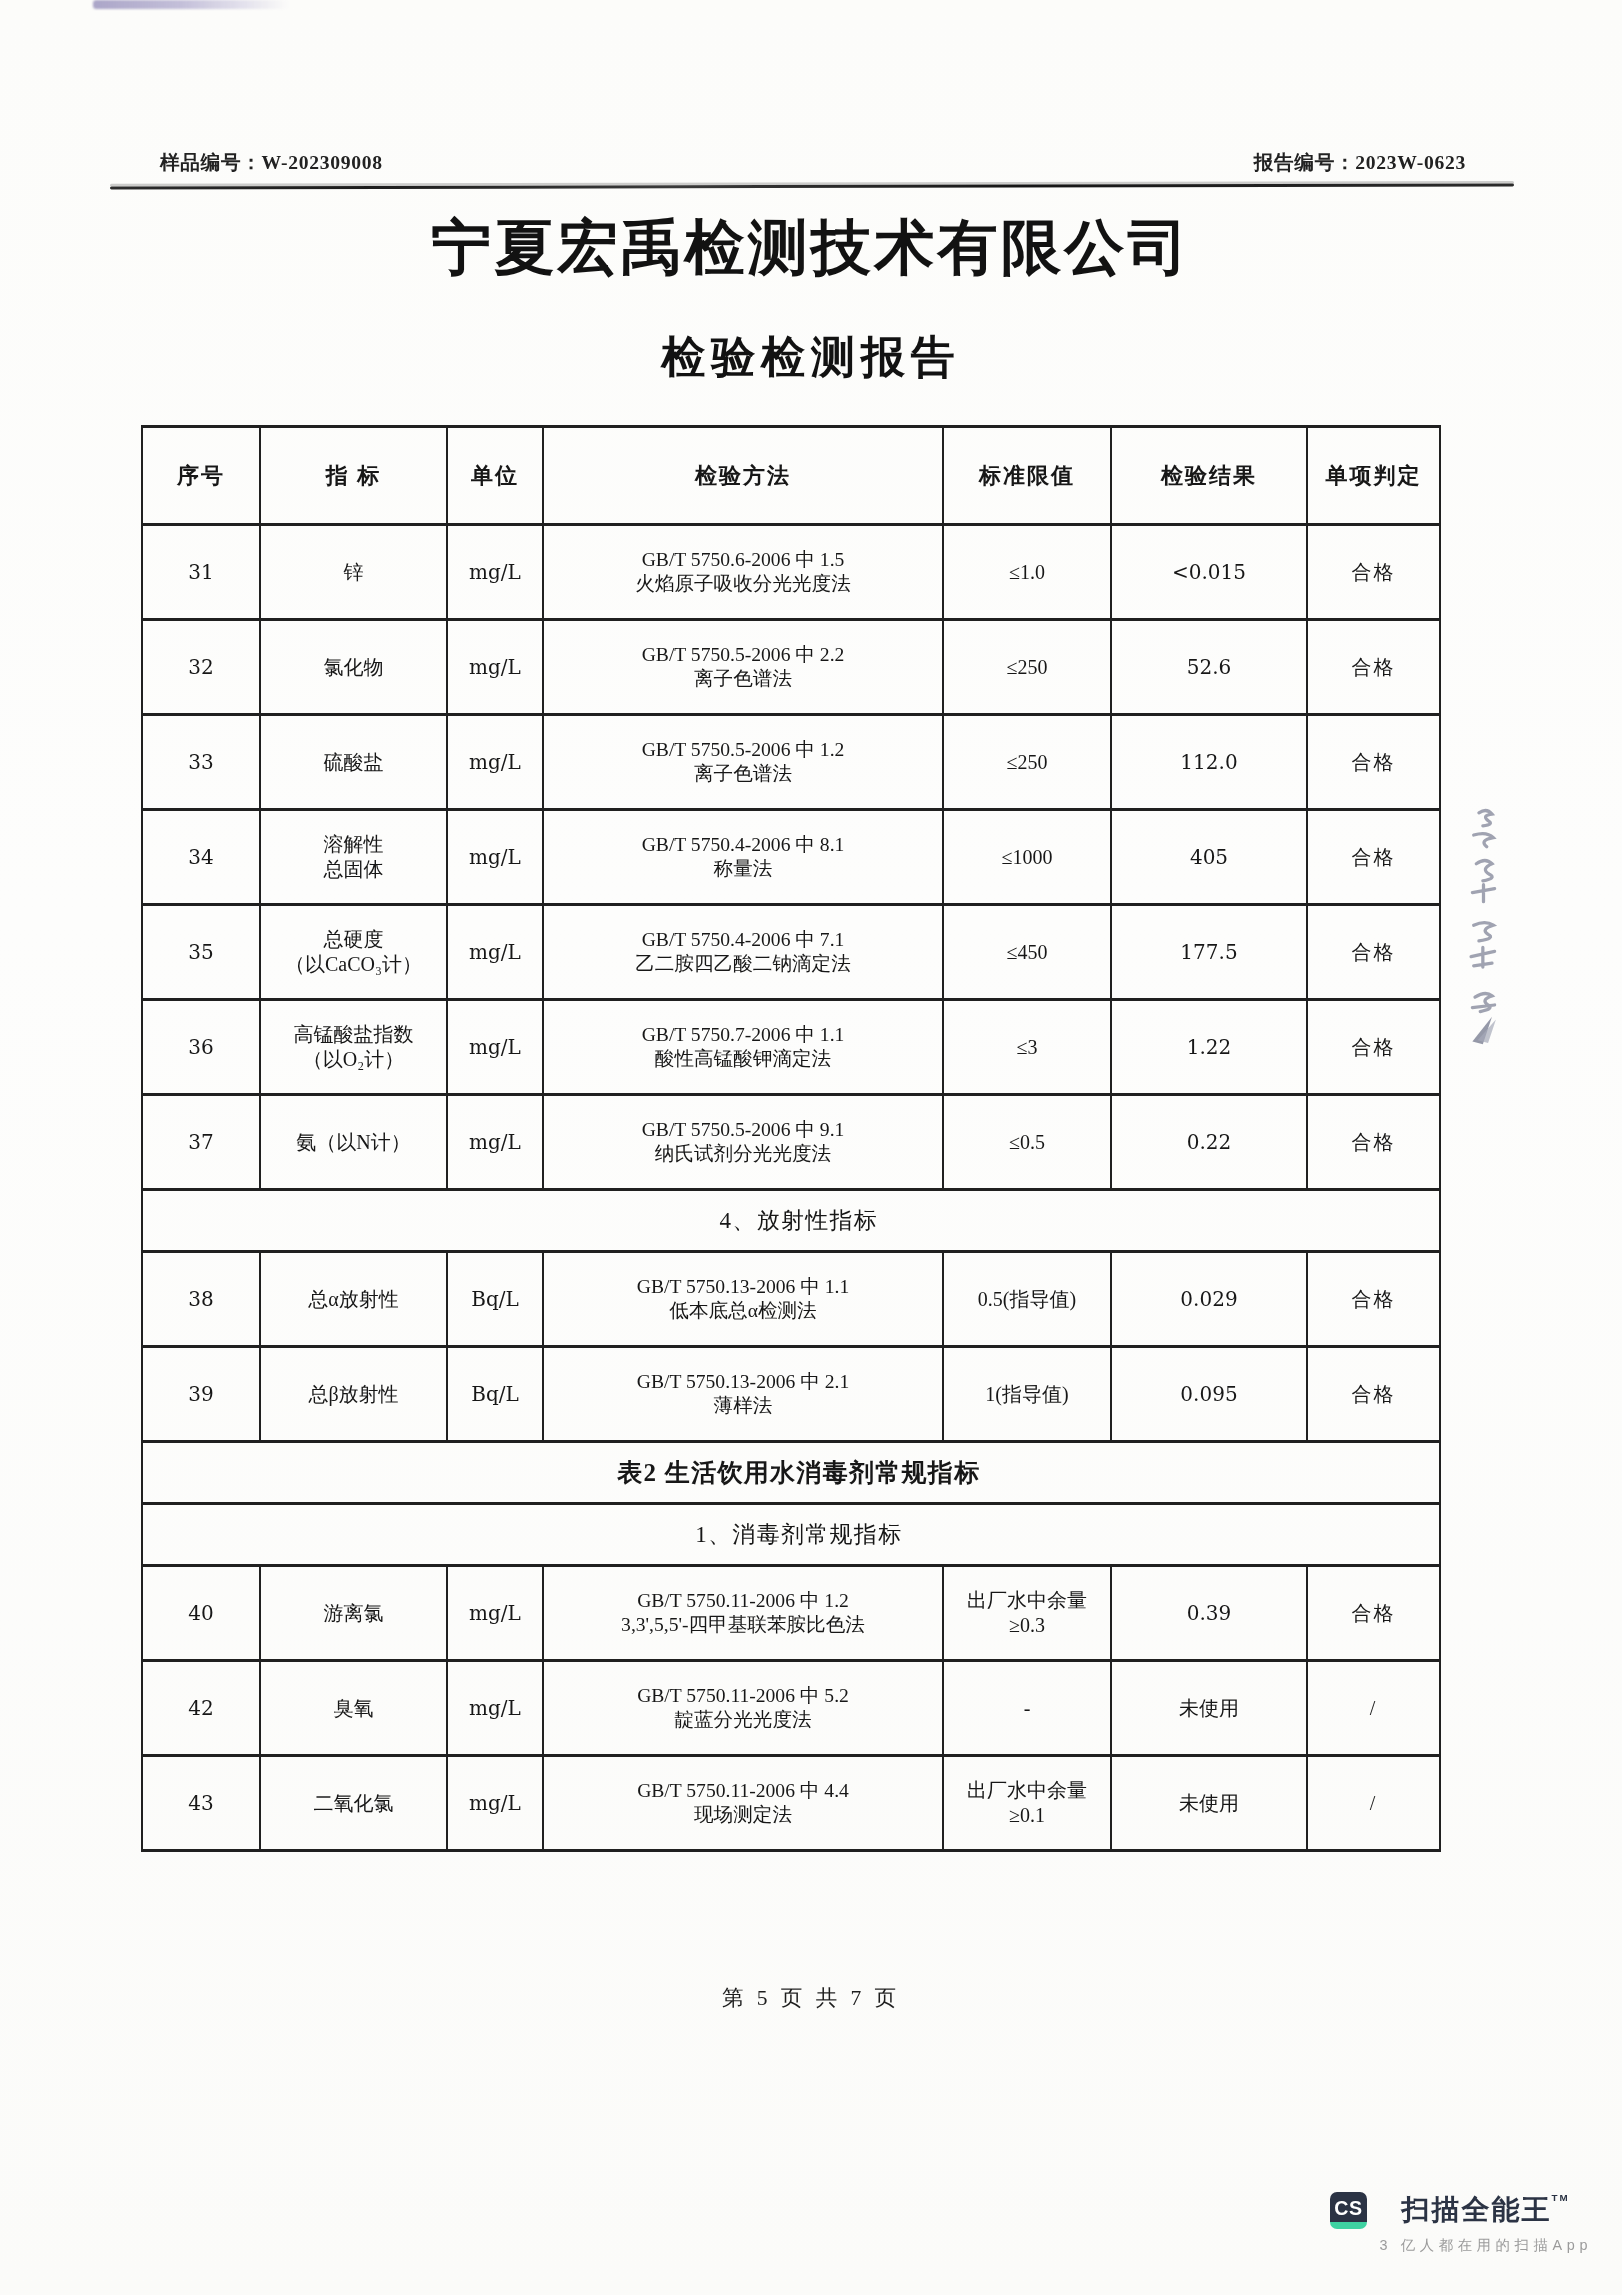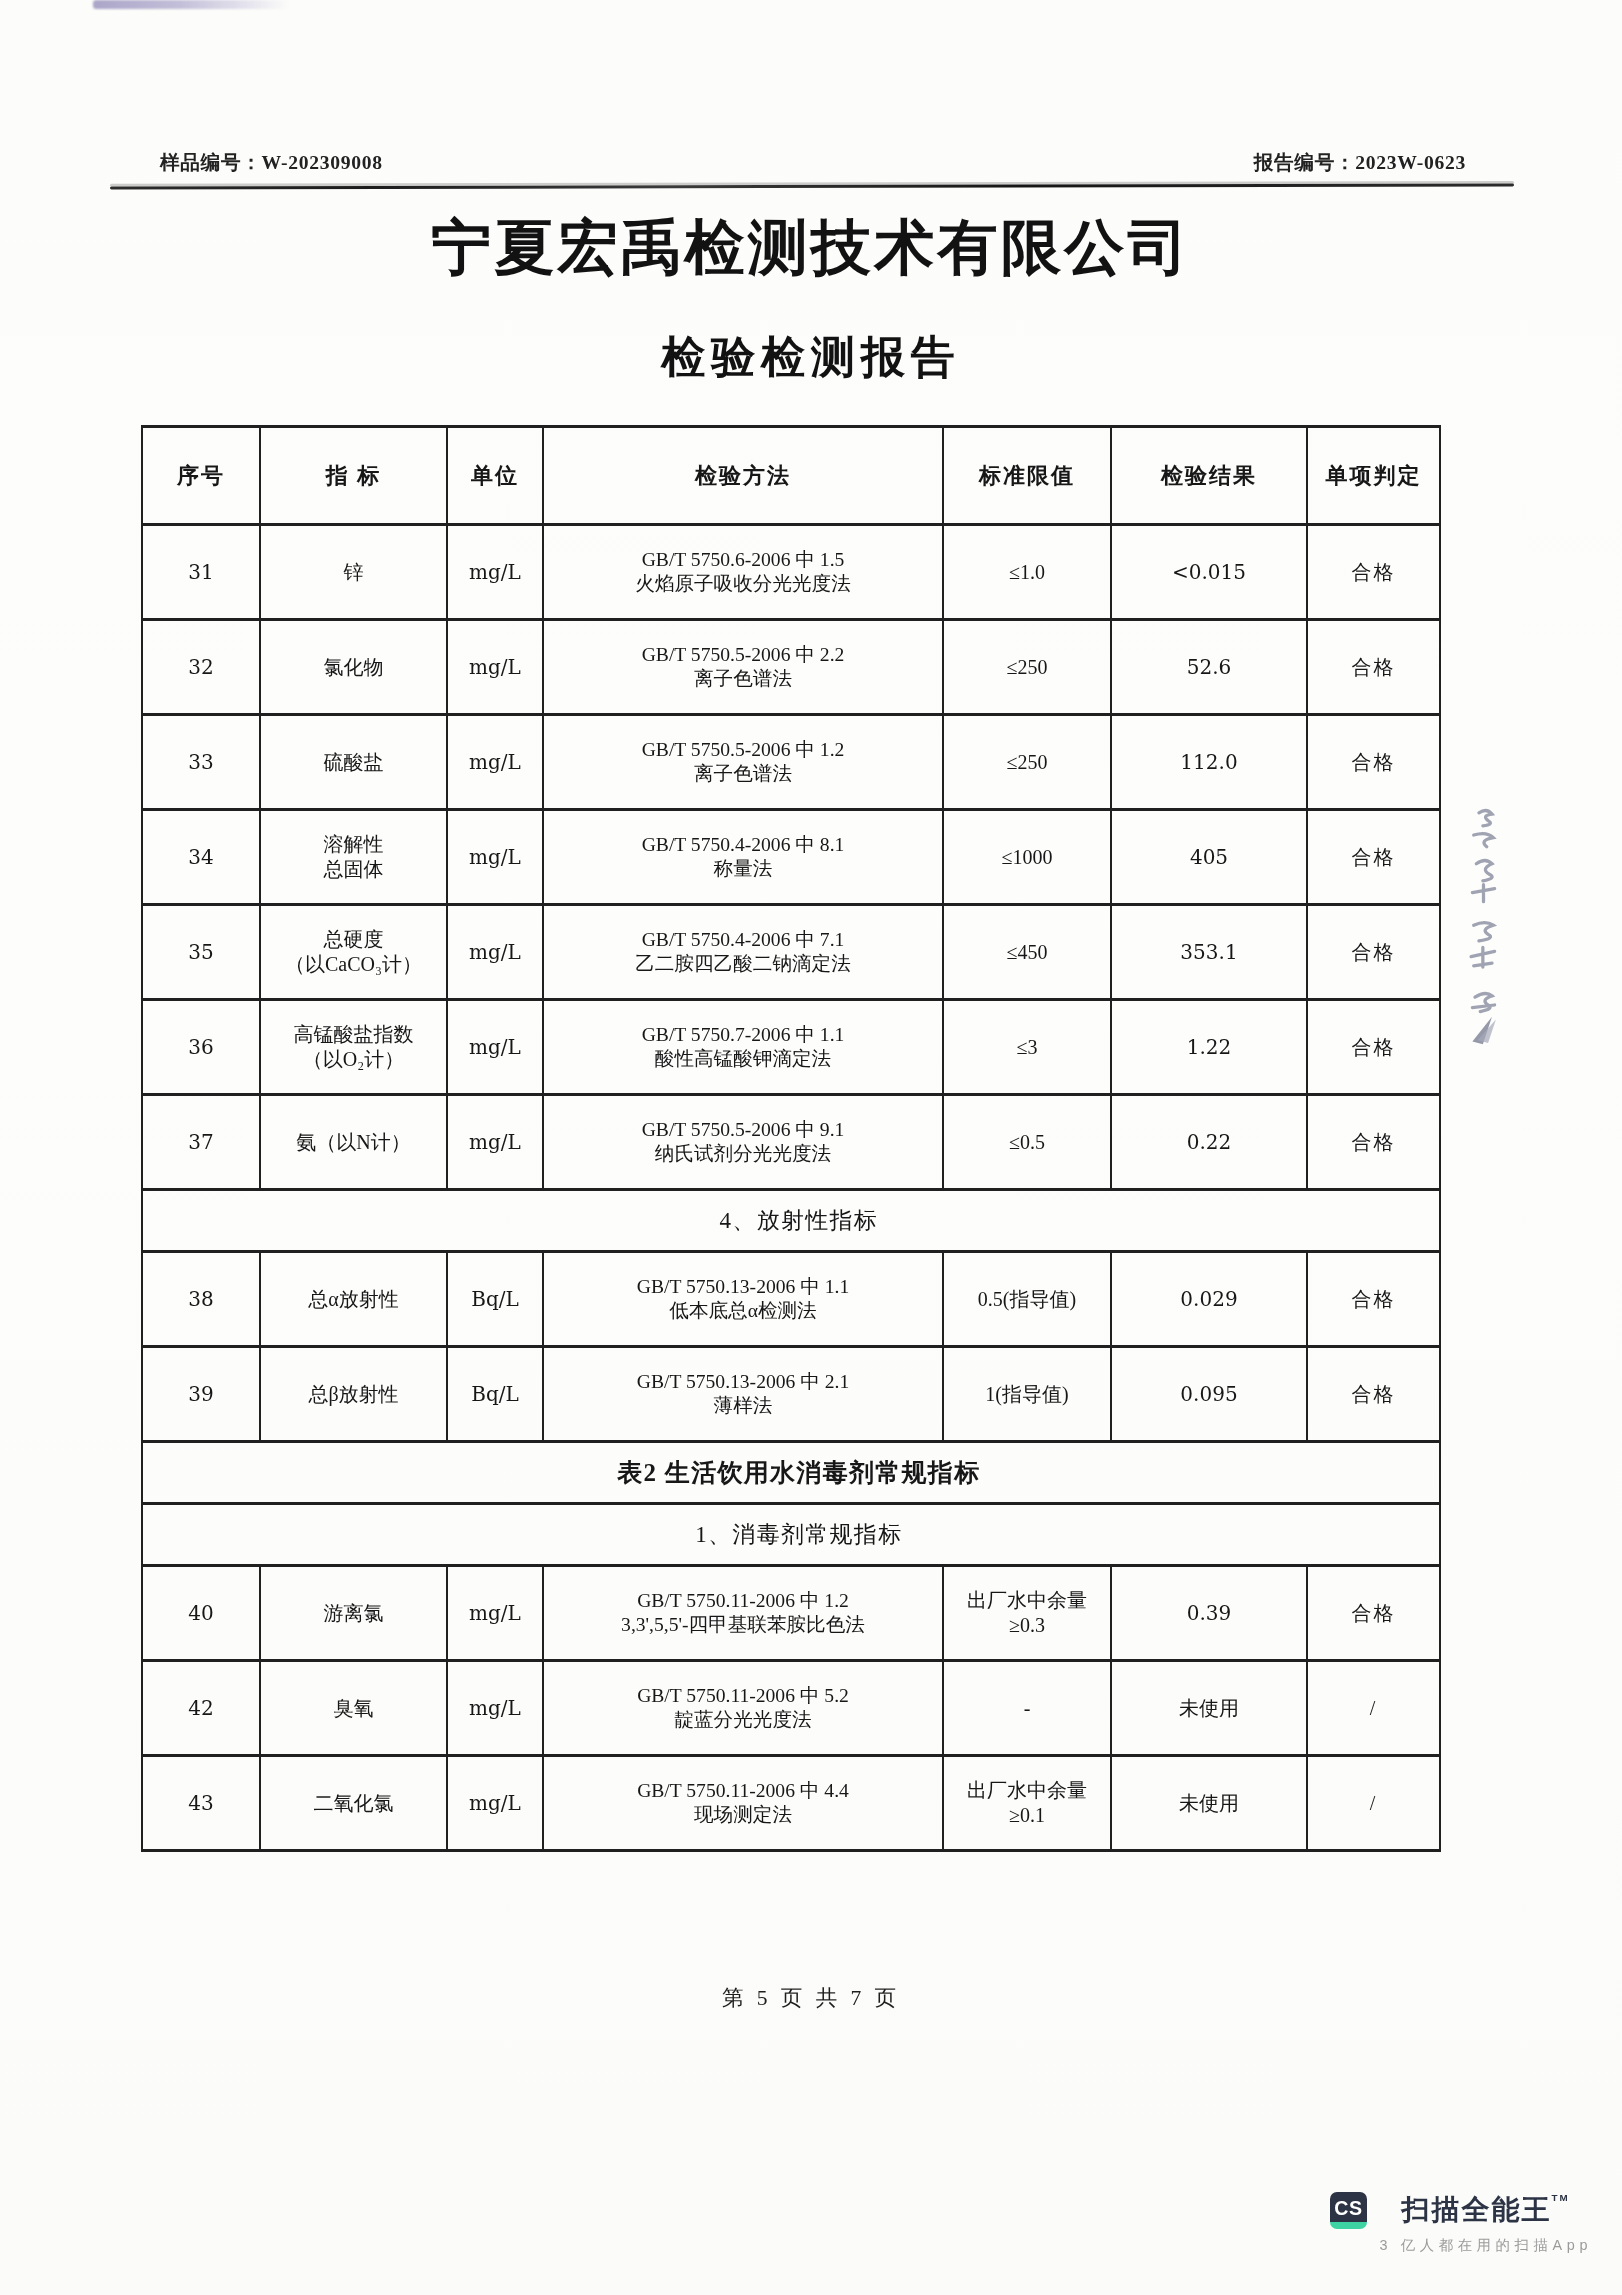--- a/index.html
+++ b/index.html
@@ -228,21 +228,21 @@
             <div>mg/L</div>
           </td>
           <td class="cell cell-method">
             <div>GB/T 5750.4-2006 中 7.1</div>
             <div>乙二胺四乙酸二钠滴定法</div>
           </td>
           <td class="cell cell-limit">
             <div>≤450</div>
           </td>
           <td class="cell cell-result">
-            <div>353.1</div>
+            <div>177.5</div>
           </td>
           <td class="cell cell-verdict">
             <div>合格</div>
           </td>
         </tr>
         <tr class="r-data">
           <td class="cell cell-seq">
             <div>36</div>
           </td>
           <td class="cell cell-indicator">

